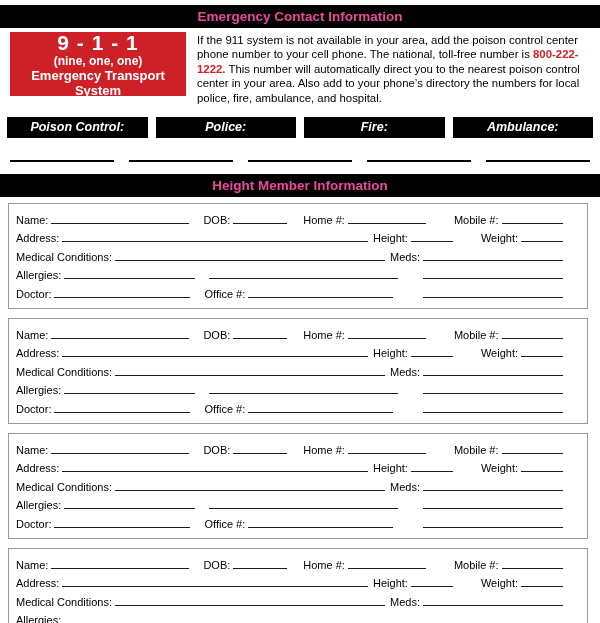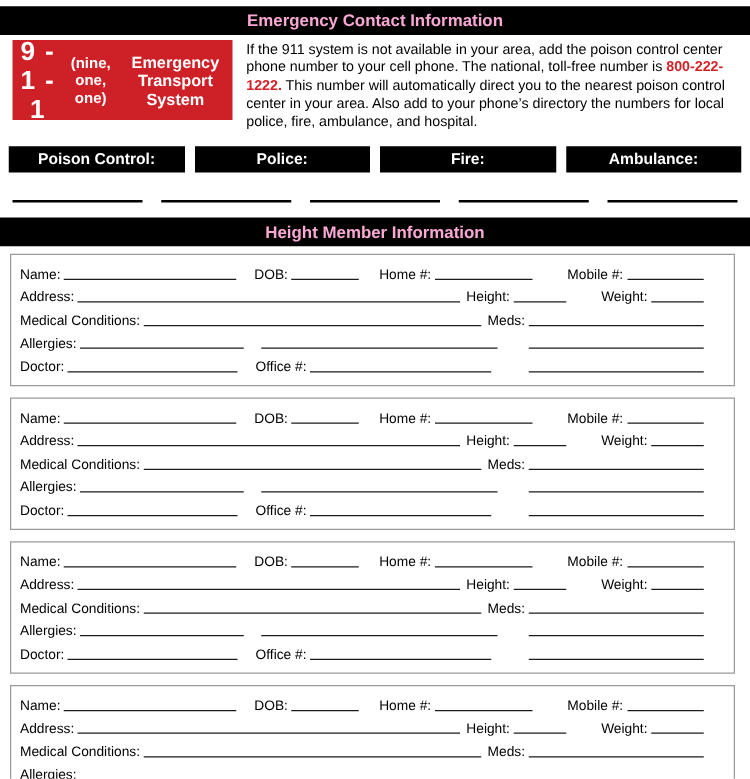--- a/index.html
+++ b/index.html
@@ -4,41 +4,41 @@
 <style>
   html,body{margin:0;padding:0;}
   body{
     width:600px;height:623px;overflow:hidden;background:#ffffff;
     font-family:"Liberation Sans","DejaVu Sans",sans-serif;color:#000;
     position:relative;
   }
   
   .section-bar{
     background:#000;height:23px;line-height:23px;width:600px;
-    text-align:center;color:#f9a8d4;font-weight:bold;font-size:13.5px;
+    text-align:center;color:#ec4899;font-weight:bold;font-size:13.5px;
   }
   .top-bar{margin-top:5px;}
   .family-bar{margin-top:12px;}
   
   .intro{display:flex;margin:4px 8px 0 10px;}
   .red-box{
     width:176px;height:64px;background:#ce2127;color:#fff;
-    display:flex;flex-direction:row;align-items:center;justify-content:center;
+    display:flex;flex-direction:column;align-items:center;justify-content:center;
     text-align:center;flex:none;
   }
   .red-box .big{font-size:21px;font-weight:bold;letter-spacing:1px;line-height:23px;}
   .red-box .words{font-size:12px;font-weight:bold;line-height:14px;}
   .red-box .caption{font-size:13px;font-weight:bold;line-height:15px;}
   .intro-text{
     margin-left:11px;width:397px;font-size:11.4px;line-height:14.4px;
     margin-top:1px;
   }
   .poison-number{color:#d42127;font-weight:bold;}
   
-  .contact-labels{display:flex;gap:8px;margin:12px 7px 0 7px;}
+  .contact-labels{display:flex;gap:8px;margin:12px 7px 0 7px;font-style:italic;}
   .contact-label{
     flex:1;background:#000;color:#fff;height:21px;line-height:21px;
     text-align:center;font-weight:bold;font-size:12.5px;white-space:nowrap;
   }
   .contact-lines{display:flex;gap:8px;margin:22px 7px 0 7px;}
   .contact-line-cell{flex:1;display:flex;justify-content:center;}
   .phone-line{width:104px;height:0;border-bottom:2px solid #000;}
   
   .member-box{
     margin:9px 12px 0 8px;height:100px;border:1.5px solid #9a9a9a;

